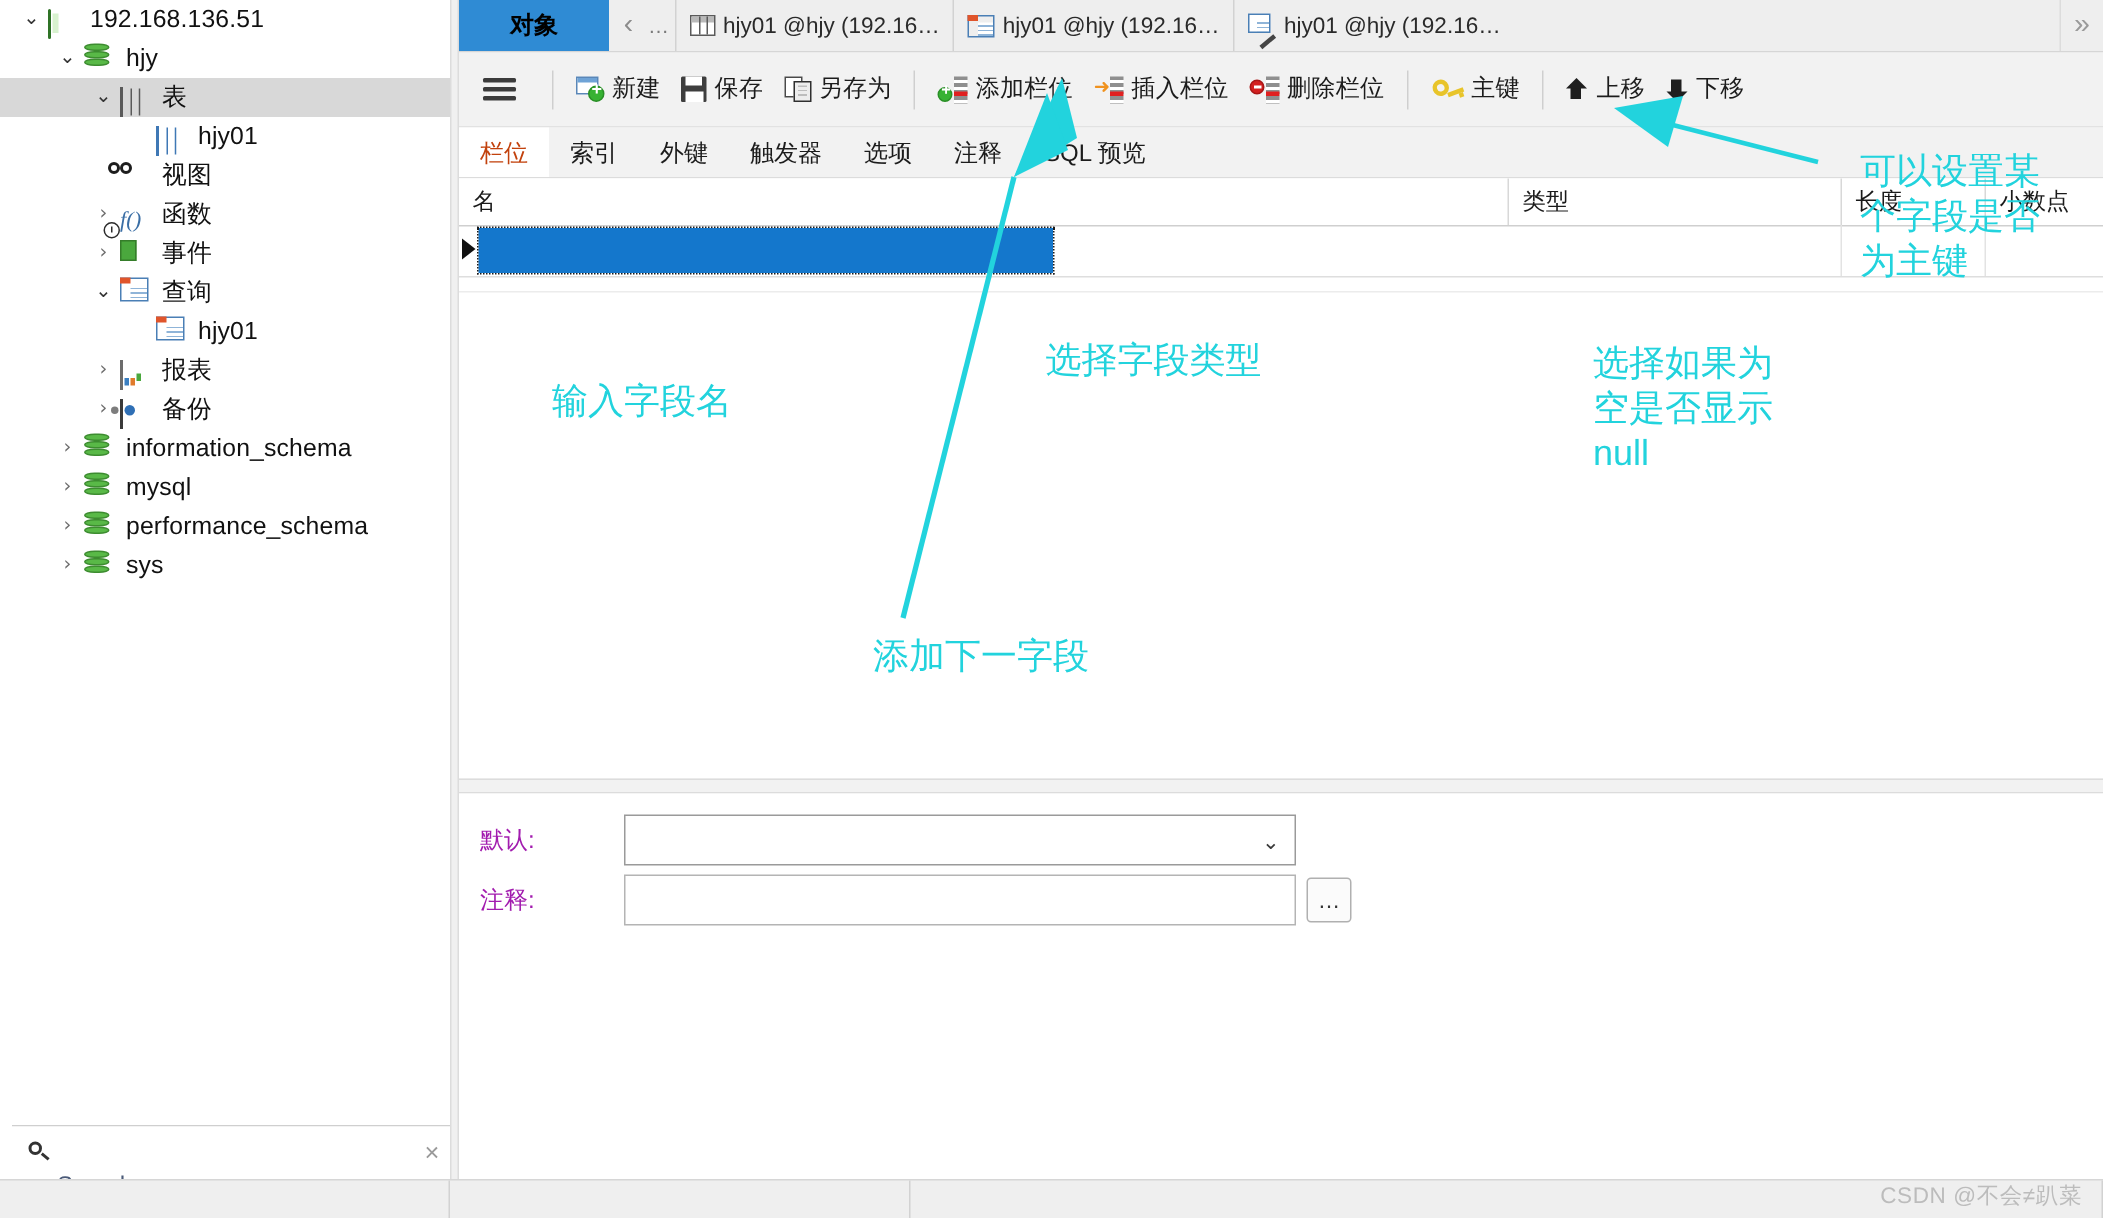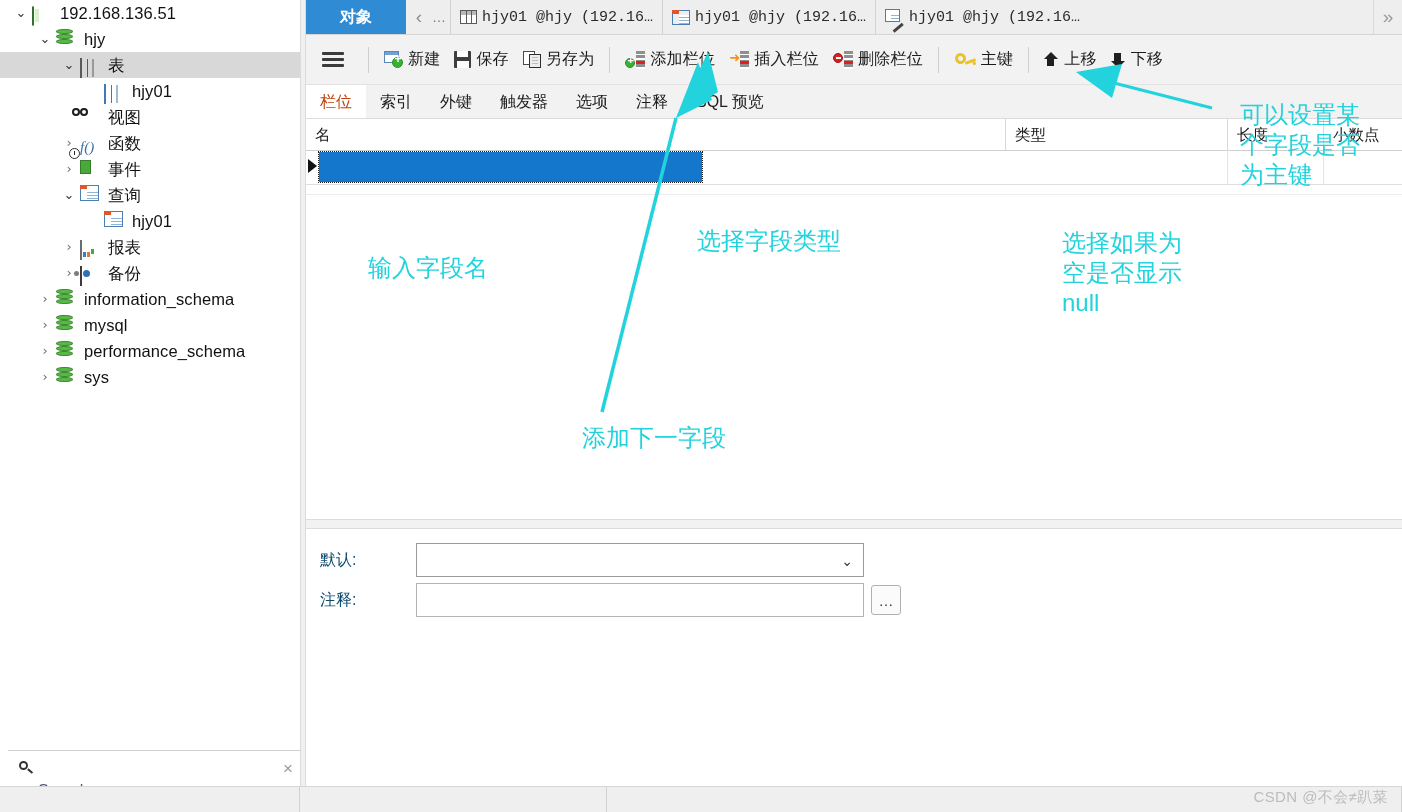--- a/index.html
+++ b/index.html
@@ -85,21 +85,21 @@
   
   #splitter{position:absolute;left:300px;top:0;width:6px;height:786px;background:#f0f0f0;
      border-left:1px solid #dcdcdc;border-right:1px solid #dcdcdc;box-sizing:border-box;}
 
   
   #right{position:absolute;left:306px;top:0;right:0;height:786px;background:#fff;}
 
   
   #tabstrip{position:absolute;left:0;top:0;right:0;height:35px;background:#eeeeee;
      border-bottom:1px solid #d6d6d6;box-sizing:border-box;display:flex;align-items:stretch;}
-  .obj-tab{width:100px;background:#2f8bd4;color:#ffffff;display:flex;align-items:center;
+  .obj-tab{width:100px;background:#2f8bd4;color:#000000;display:flex;align-items:center;
      justify-content:center;font-size:16px;font-weight:bold;}
   .navbtn{width:26px;display:flex;align-items:center;justify-content:center;color:#8c8c8c;font-size:19px;}
   .ell{display:flex;align-items:center;color:#7a7a7a;font-size:14px;padding-right:4px;}
   .dtab{display:flex;align-items:center;gap:5px;padding:0 9px;font-size:15px;color:#2a2a2a;
      border-left:1px solid #d2d2d2;white-space:nowrap;background:#eeeeee;}
   .dtab.active{background:#ffffff;border-left:1px solid #c9c9c9;border-right:1px solid #c9c9c9;}
   .dtab .lbl{overflow:hidden;}
   .chev-more{margin-left:auto;width:28px;display:flex;align-items:center;justify-content:center;
      color:#9a9a9a;font-size:19px;border-left:1px solid #dcdcdc;background:#eeeeee;}
 
@@ -178,21 +178,21 @@
       outline:1.5px dotted #1a1a1a;outline-offset:0;}
   .gcell{position:absolute;top:0;height:34px;border-right:1px solid #e3e3e3;box-sizing:border-box;}
   #grid-row2{position:absolute;left:0;top:65px;right:0;height:10px;border-bottom:1px solid #ececec;}
 
   
   #mid-sep{position:absolute;left:0;top:519px;right:0;height:10px;background:#f2f2f2;border-top:1px solid #dcdcdc;border-bottom:1px solid #dcdcdc;box-sizing:border-box;}
 
   
   #form{position:absolute;left:0;top:529px;right:0;bottom:26px;background:#fff;}
   .frow{position:absolute;left:14px;display:flex;align-items:center;}
-  .flabel{width:96px;font-size:16px;color:#0c4a6e;}
+  .flabel{width:96px;font-size:16px;color:#a21caf;}
   .fsel{width:448px;height:34px;border:1px solid #9a9a9a;background:#fff;position:relative;box-sizing:border-box;}
   .fsel .cv{position:absolute;right:10px;top:9px;color:#3a3a3a;font-size:14px;}
   .ftext{width:448px;height:34px;border:1px solid #b4b4b4;background:#fff;box-sizing:border-box;}
   .fdots{width:30px;height:30px;border:1px solid #b0b0b0;border-radius:3px;background:#fbfbfb;
      display:flex;align-items:center;justify-content:center;font-size:15px;color:#333;margin-left:7px;box-sizing:border-box;}
 
   
   #status{position:absolute;left:0;top:786px;right:0;height:26px;background:#efefef;border-top:1px solid #d6d6d6;box-sizing:border-box;}
   #status .seg{position:absolute;top:0;height:25px;border-right:1px solid #d2d2d2;box-sizing:border-box;}
   #status-left{left:0;width:300px;}
@@ -313,21 +313,21 @@
   </div>
 
   <div id="splitter"></div>
 
   <div id="right">
 
     <div id="tabstrip">
       <div class="obj-tab">对象</div>
       <div class="navbtn">‹</div>
       <div class="ell">…</div>
-      <div id="doc-tabs" style="display:flex;align-items:stretch;font-family:Liberation Mono, monospace;">
+      <div id="doc-tabs" style="display:flex;align-items:stretch;">
           <div class="dtab">
             <span class="mi-table"></span>
             <span class="lbl">hjy01 @hjy (192.16…</span>
           </div>
           <div class="dtab">
             <span class="mi-query">
               <span class="b"></span>
               <span class="t"></span>
             </span>
             <span class="lbl">hjy01 @hjy (192.16…</span>

